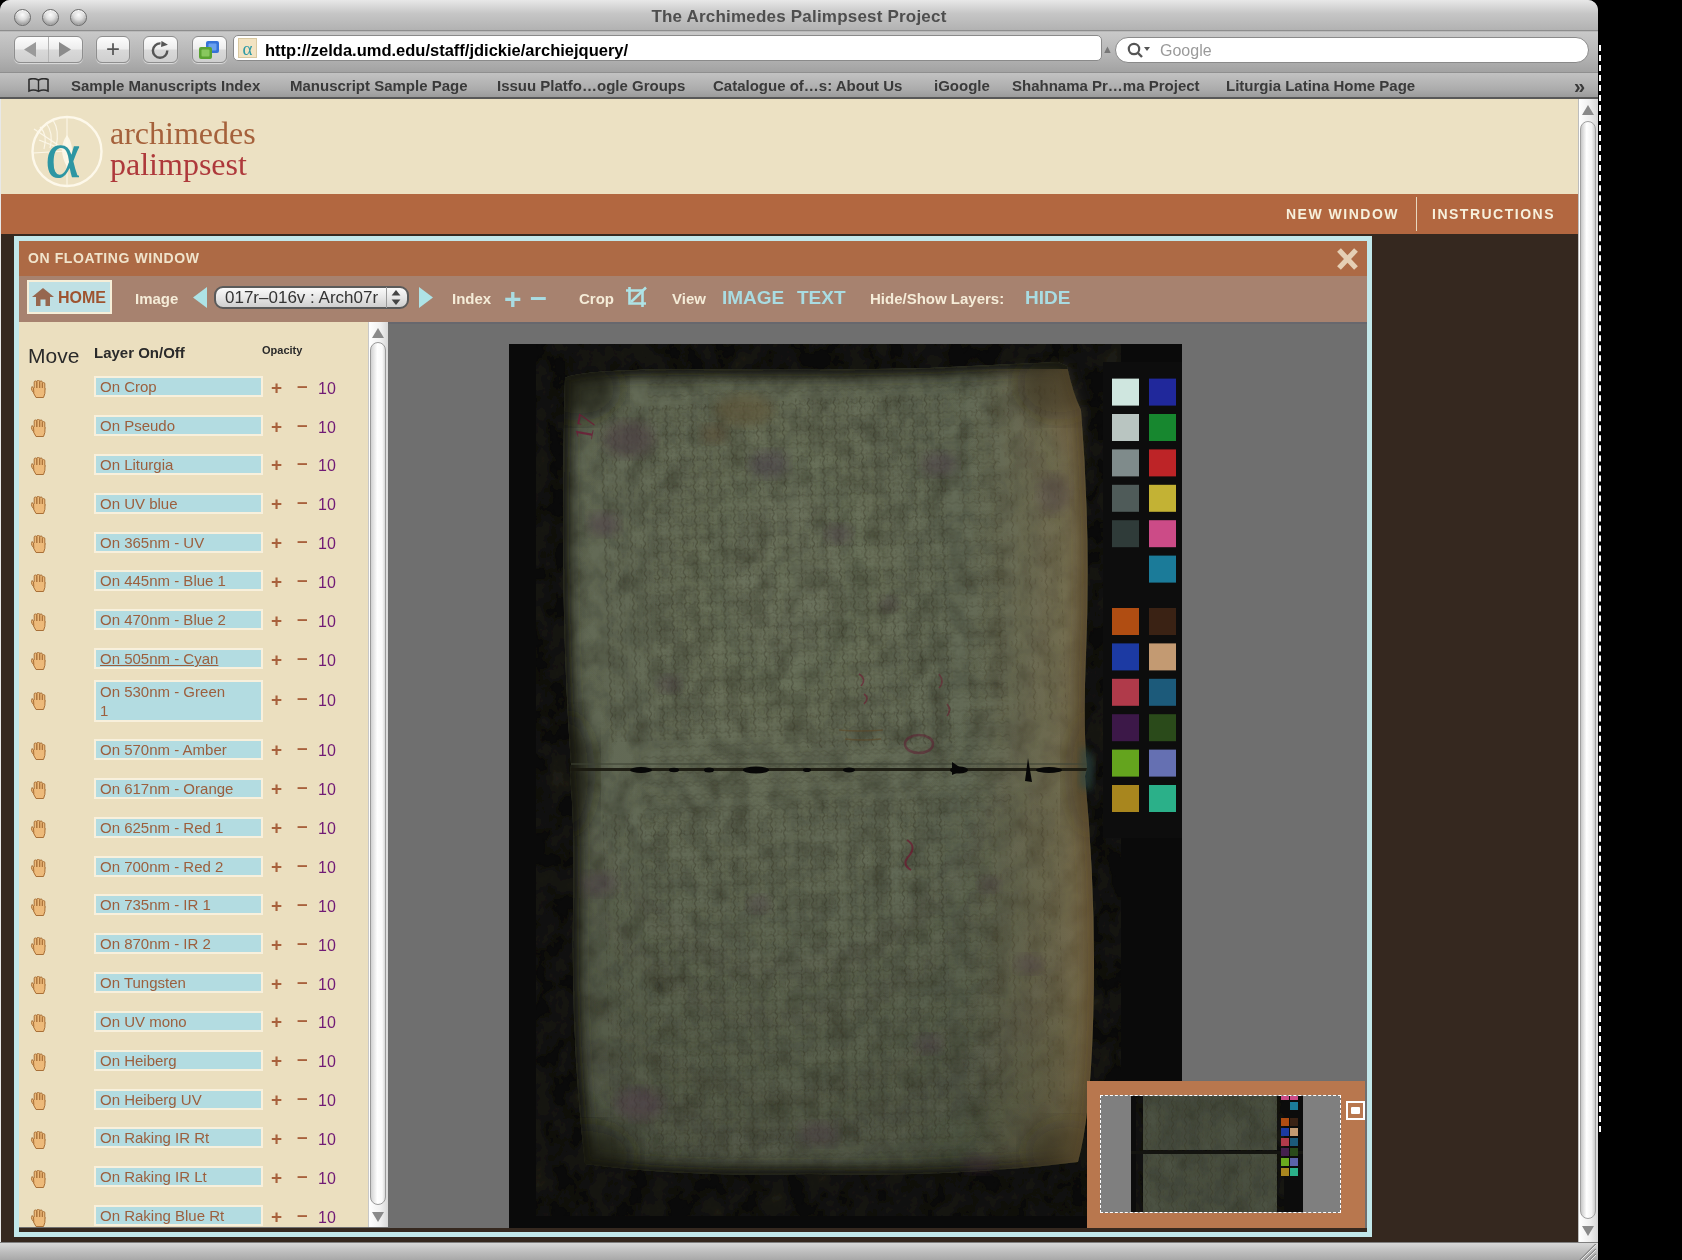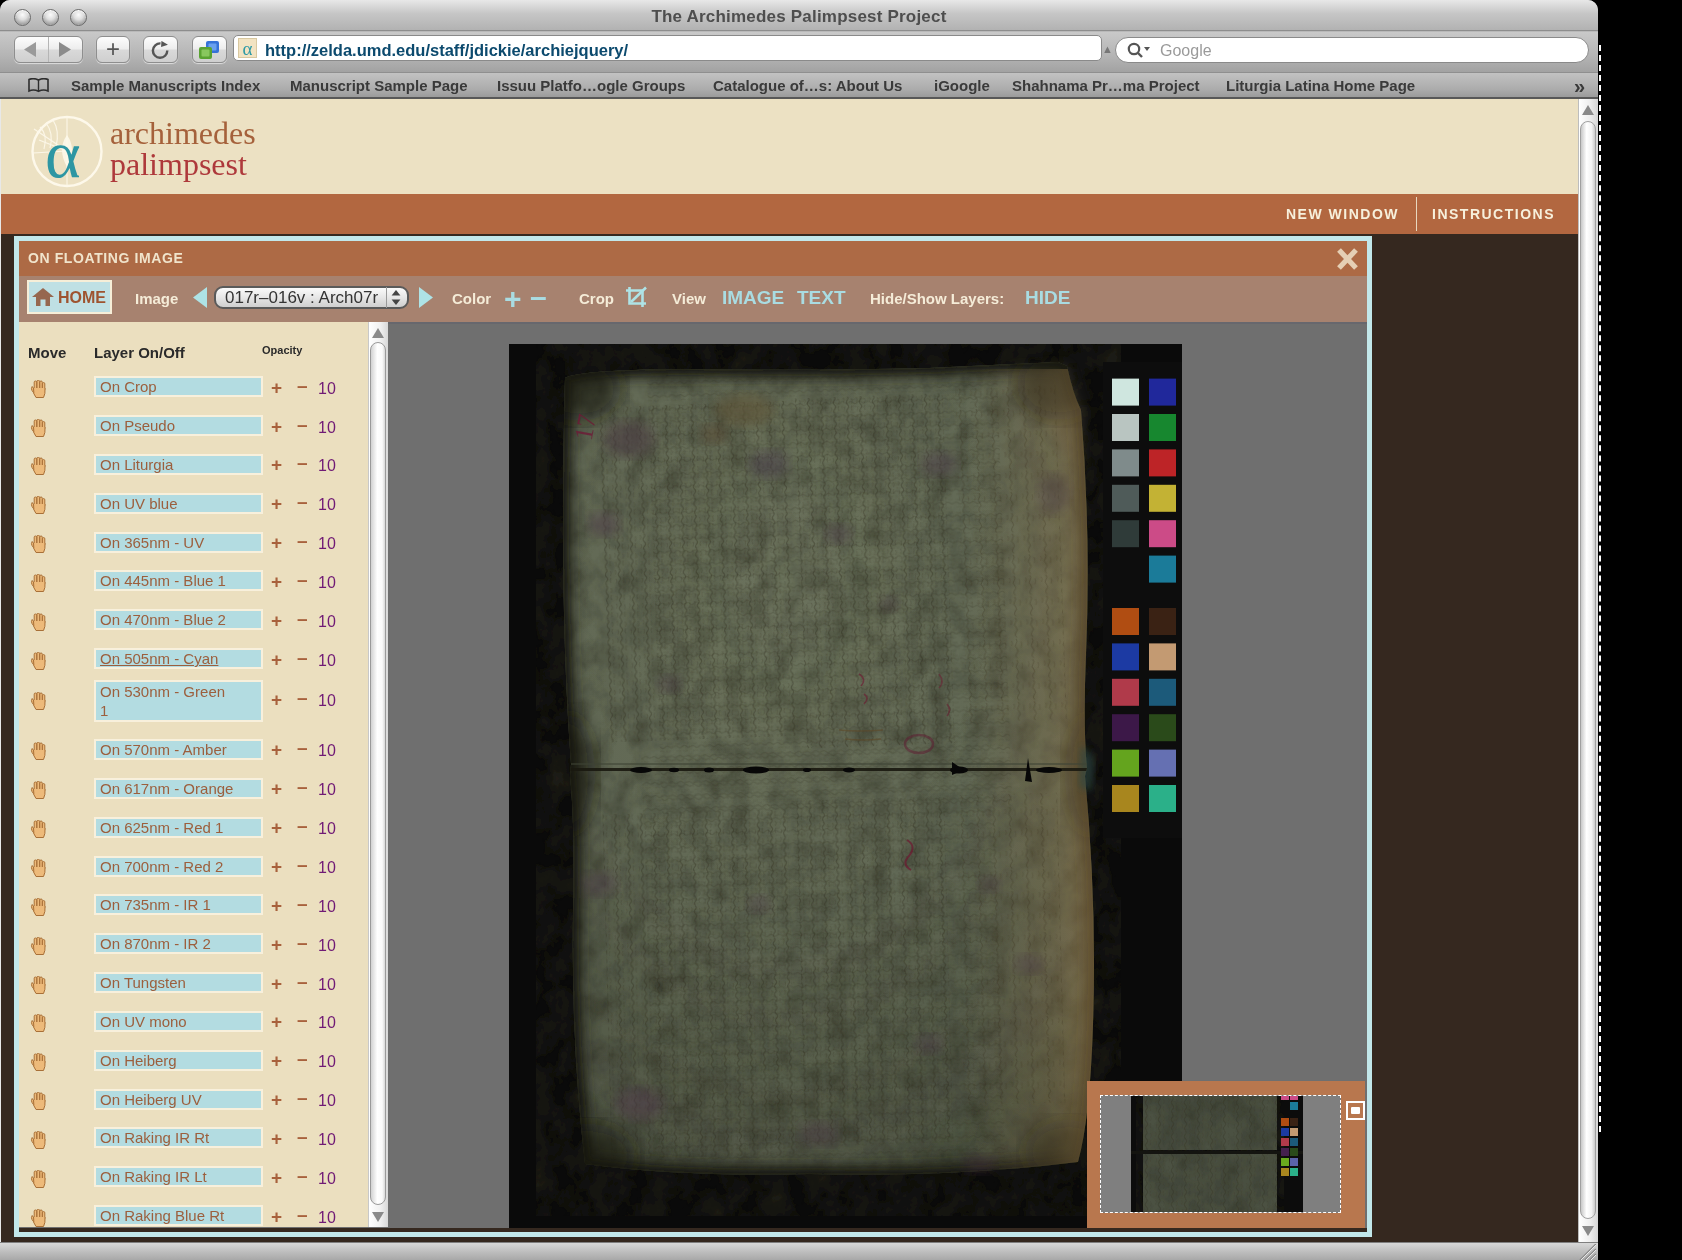--- a/index.html
+++ b/index.html
@@ -77,21 +77,21 @@
     </svg>
 <div class="btn" style="left:192px; width:35px;"></div>
 <svg class="abs" style="left:198px; top:40px;" width="23" height="20" viewBox="0 0 23 20">
 <rect x="8" y="1" width="13" height="12" rx="2" fill="#3672d8"></rect>
 <rect x="10.5" y="3.5" width="8" height="7" rx="1" fill="#6aa0ee"></rect>
 <rect x="1" y="7" width="13" height="12" rx="2" fill="#5aa332"></rect>
 <rect x="3.5" y="9.5" width="8" height="7" rx="1" fill="#88c75e"></rect>
     </svg>
 <div id="addr"></div>
 <div class="abs" style="left:238px; top:38px; width:19px; height:20px; background:#f2e3c2; border:1px solid #d8c8a0; text-align:center; font-family:'Liberation Serif',serif; font-size:19px; color:#2e9aa6; line-height:20px;">α</div>
-<div class="abs" style="left:265px; top:41px; font-size:16.5px; font-weight:bold; color:#0c4a6e;">http://zelda.umd.edu/staff/jdickie/archiejquery/</div>
+<div class="abs" style="left:265px; top:41px; font-size:16.5px; font-weight:bold; color:#000000;">http://zelda.umd.edu/staff/jdickie/archiejquery/</div>
 <div class="abs" style="left:1102px; top:43px; font-size:11px; color:#777;">▲</div>
 <div id="gsearch"></div>
 <svg class="abs" style="left:1127px; top:42px;" width="26" height="17" viewBox="0 0 26 17">
 <circle cx="7" cy="7" r="5.2" fill="none" stroke="#555" stroke-width="2.2"></circle>
 <line x1="11" y1="11" x2="15" y2="15" stroke="#555" stroke-width="2.4"></line>
 <polygon points="17,5 23,5 20,9" fill="#555"></polygon>
     </svg>
 <div class="abs" style="left:1160px; top:42px; font-size:16px; color:#9a9a9a;">Google</div>
 <svg class="abs" style="left:28px; top:78px;" width="21" height="15" viewBox="0 0 21 15">
 <path d="M1 1.5 Q5.5 -0.5 10.5 2 Q15.5 -0.5 20 1.5 L20 13 Q15.5 10.8 10.5 13.3 Q5.5 10.8 1 13 Z" fill="none" stroke="#2e2e2e" stroke-width="1.6"></path>
@@ -124,21 +124,21 @@
 <div class="abs" style="left:110px; top:16px; font-family:'Liberation Serif',serif; font-size:32px; color:#a5613b;">archimedes</div>
 <div class="abs" style="left:110px; top:47px; font-family:'Liberation Serif',serif; font-size:32px; color:#ae393b;">palimpsest</div>
 </div>
 <div id="nav">
 <div class="abs" style="left:1416px; top:3px; width:1px; height:34px; background:#e8d8c0;"></div>
 <div class="navtxt" style="left:1286px;">NEW WINDOW</div>
 <div class="navtxt" style="left:1432px;">INSTRUCTIONS</div>
 </div>
 <div id="panel">
 <div id="ptitle">
-          <div class="abs" style="left:9px; top:9px; font-size:14px; font-weight:bold; color:#f0e4cc; letter-spacing:0.6px;">ON FLOATING IMAGE</div>
+          <div class="abs" style="left:9px; top:9px; font-size:14px; font-weight:bold; color:#f0e4cc; letter-spacing:0.6px;">ON FLOATING WINDOW</div>
 <svg class="abs" style="left:1317px; top:7px;" width="23" height="22" viewBox="0 0 23 22">
 <g stroke="#e5cfb4" stroke-width="5.2">
               <line x1="3" y1="2" x2="20" y2="20"></line>
               <line x1="20" y1="2" x2="3" y2="20"></line>
             </g>
           </svg>
 </div>
 <div id="ptoolbar">
 <div class="abs" style="left:7.5px; top:4px; width:85px; height:34px; background:#bfe0e4; border:2px solid #f6eed8;"></div>
 <svg class="abs" style="left:13px; top:12px;" width="22" height="19" viewBox="0 0 22 19">
@@ -155,41 +155,41 @@
  background:linear-gradient(180deg,#fafafa 0%,#e8e8e8 45%,#cfcfcf 100%);"></div>
 <div class="abs" style="left:206px; top:12px; font-size:17px; color:#333;">017r–016v : Arch07r</div>
 <div class="abs" style="left:367px; top:11px; width:1px; height:21px; background:#999;"></div>
 <svg class="abs" style="left:372px; top:14px;" width="10" height="15" viewBox="0 0 10 15">
 <polygon points="5,0 9.4,5.5 0.6,5.5" fill="#444"></polygon>
             <polygon points="5,15 9.4,9.5 0.6,9.5" fill="#444"></polygon>
           </svg>
 <svg class="abs" style="left:400px; top:11px;" width="14" height="21">
             <polygon points="0,0 0,21 14,10.5" fill="#aee3e6"></polygon>
           </svg>
-<div class="ptxt" style="left:433px; top:14px;">Color</div>
+<div class="ptxt" style="left:433px; top:14px;">Index</div>
 <div class="abs cy" style="left:485px; top:6px; font-size:30px; font-weight:bold;">+</div>
 <div class="abs cy" style="left:511px; top:4px; font-size:30px; font-weight:bold;">–</div>
 <div class="ptxt" style="left:560px; top:14px;">Crop</div>
 <svg class="abs" style="left:606px; top:10px;" width="22" height="22" viewBox="0 0 22 22">
 <g stroke="#aee3e6" stroke-width="2.6" fill="none">
 <path d="M1 4.5 L17.5 4.5 L17.5 21"></path>
 <path d="M4.5 1 L4.5 17.5 L21 17.5"></path>
 <line x1="6" y1="16" x2="21" y2="1.5"></line>
             </g>
           </svg>
 <div class="ptxt" style="left:653px; top:14px;">View</div>
 <div class="abs cy" style="left:703px; top:11px; font-size:19px; font-weight:bold;">IMAGE</div>
 <div class="abs cy" style="left:778px; top:11px; font-size:19px; font-weight:bold;">TEXT</div>
 <div class="ptxt" style="left:851px; top:14px;">Hide/Show Layers:</div>
 <div class="abs cy" style="left:1006px; top:11px; font-size:19px; font-weight:bold;">HIDE</div>
 </div>
 <div id="pcontent">
 <div class="abs" style="left:0; top:0; width:1348px; height:2px; background:#67676d;"></div>
 <div id="sidebar">
-<div class="abs" style="left:9px; top:22px; font-size:15px; font-weight:bold; color:#2a2a2a;">Move</div>
+<div class="abs" style="left:9px; top:22px; font-size:21px; font-weight:normal; color:#2a2a2a;">Move</div>
 <div class="abs" style="left:75px; top:22px; font-size:15px; font-weight:bold; color:#2a2a2a;">Layer On/Off</div>
 <div class="abs" style="left:243px; top:22px; font-size:11px; font-weight:bold; color:#2a2a2a;">Opacity</div>
 <svg class="hand" style="top:57.6px;" width="17" height="18" viewBox="0 0 17 18">
 <g fill="#edba7a" stroke="#a87038" stroke-width="1">
 <rect x="4.2" y="1" width="2.5" height="9" rx="1.2"></rect>
 <rect x="7.0" y="0.2" width="2.5" height="9" rx="1.2"></rect>
 <rect x="9.8" y="1" width="2.5" height="9" rx="1.2"></rect>
 <rect x="12.4" y="2.6" width="2.4" height="8" rx="1.2"></rect>
 <path d="M2.2 6.5 L4.5 9.5 L4.5 14 L2.0 10.5 Q0.8 8.5 2.2 6.5"></path>
 <path d="M3.5 8 Q3 14.5 6 17.5 L13.5 17.5 Q15.5 14 15 8 Z" stroke="none"></path>

